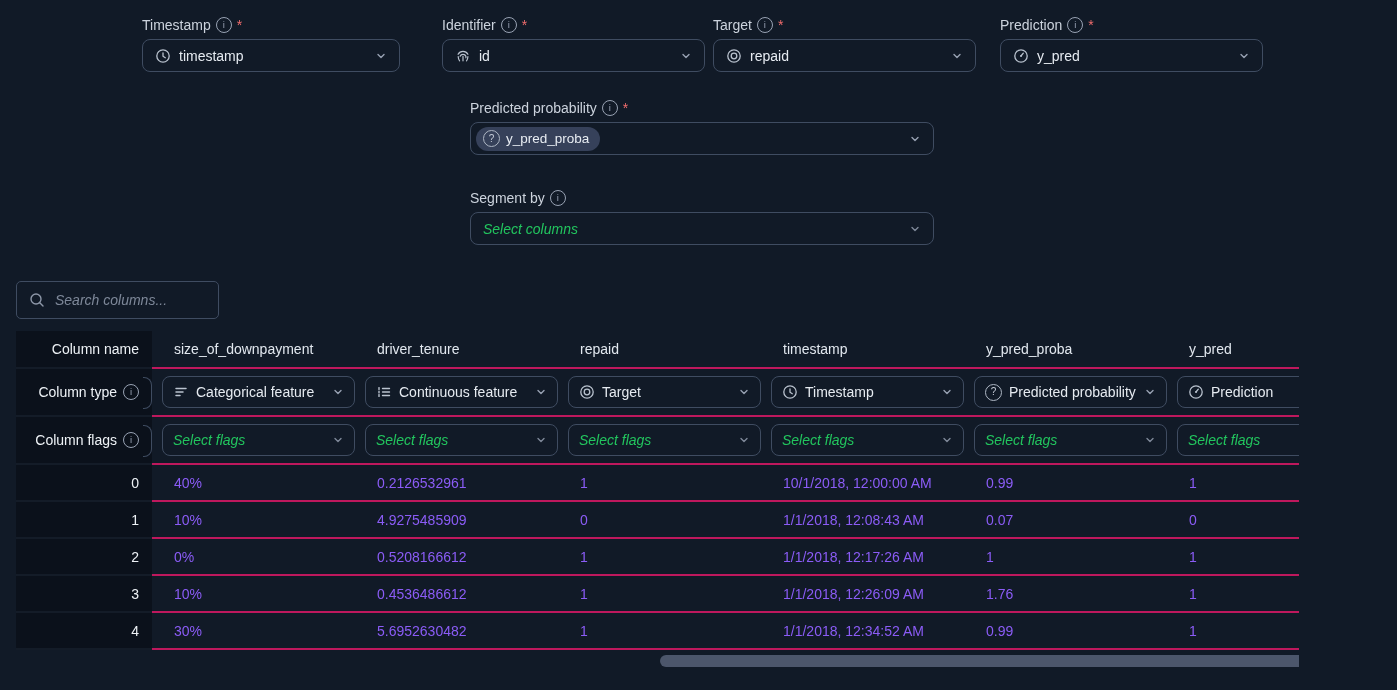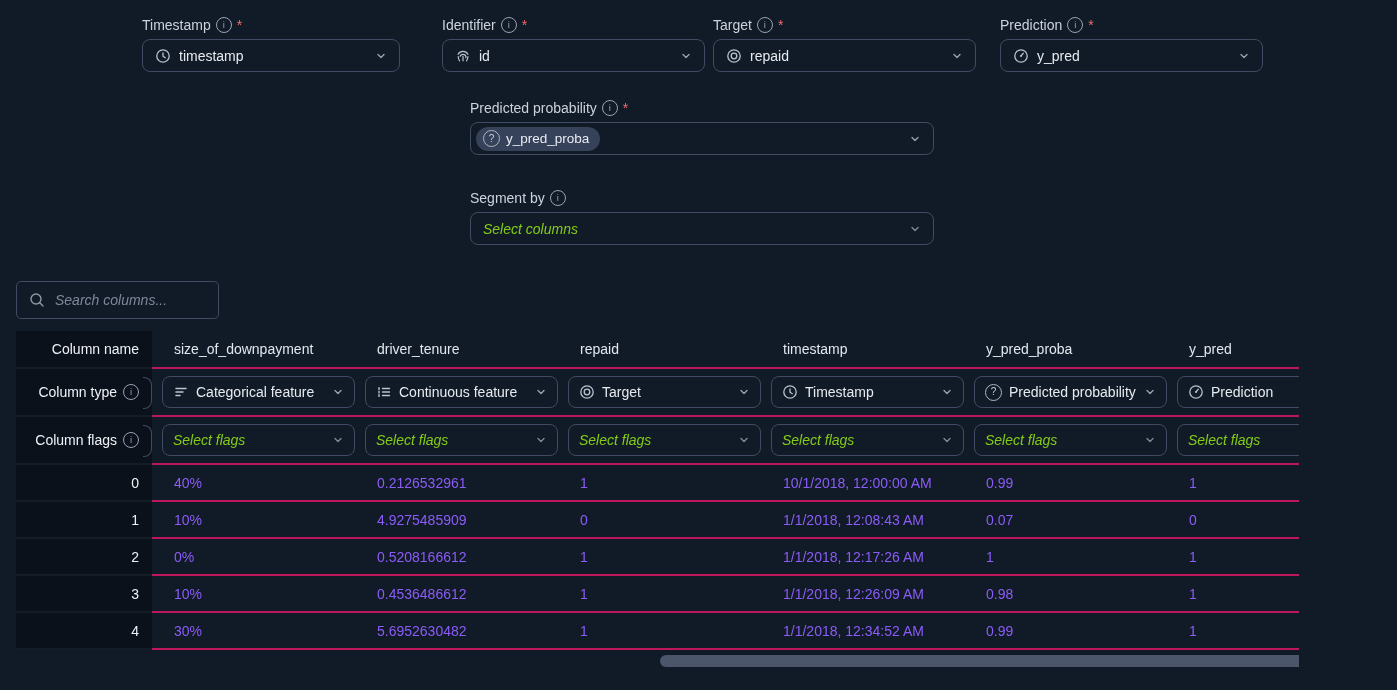--- a/index.html
+++ b/index.html
@@ -10,21 +10,21 @@
   
   .field{position:absolute;}
   .flabel{display:flex;align-items:center;gap:5px;color:#ccd3dd;font-size:14px;height:18px;margin-bottom:5px;}
   .info{width:14px;height:14px;border:1px solid #98a2b3;border-radius:50%;display:inline-flex;
         align-items:center;justify-content:center;font-size:9.5px;color:#98a2b3;line-height:1;flex:0 0 auto;}
   .req{color:#f16d6d;font-size:14px;}
   .select{display:flex;align-items:center;gap:8px;border:1px solid #3f4c61;border-radius:8px;
           padding:0 12px;box-sizing:border-box;cursor:pointer;background:transparent;}
   .select .val{white-space:nowrap;overflow:hidden;text-overflow:ellipsis;}
   .chev{margin-left:auto;flex:0 0 auto;display:flex;}
-  .ph{font-style:italic;color:#84cc16;text-align:right;}
+  .ph{font-style:italic;color:#22c55e;text-align:right;}
   .ic{width:16px;height:16px;flex:0 0 auto;}
   .qcircle{width:15px;height:15px;border:1.2px solid #aeb7c4;border-radius:50%;display:inline-flex;
            align-items:center;justify-content:center;font-size:10px;color:#c6cdd8;line-height:1;flex:0 0 auto;}
   .chip{display:inline-flex;align-items:center;gap:6px;background:#36415a;border-radius:12px;
         height:24px;padding:0 11px 0 7px;font-size:13.5px;color:#e8edf3;}
   
   .search{position:absolute;left:16px;top:281px;width:203px;height:38px;border:1px solid #3f4c61;
           border-radius:5px;box-sizing:border-box;display:flex;align-items:center;gap:8px;padding:0 12px;}
   .search input{flex:1;min-width:0;background:transparent;border:none;outline:none;color:#e6ebf1;
                 font-family:"Liberation Sans",sans-serif;font-size:14px;}
@@ -329,21 +329,21 @@
     <div class="cell datacell">1</div>
     <div class="cell datacell">1/1/2018, 12:17:26 AM</div>
     <div class="cell datacell">1</div>
     <div class="cell datacell">1</div>
 
     <div class="cell sticky">3</div>
     <div class="cell datacell">10%</div>
     <div class="cell datacell">0.4536486612</div>
     <div class="cell datacell">1</div>
     <div class="cell datacell">1/1/2018, 12:26:09 AM</div>
-    <div class="cell datacell">0.98</div>
+    <div class="cell datacell">1.76</div>
     <div class="cell datacell">1</div>
 
     <div class="cell sticky">4</div>
     <div class="cell datacell">30%</div>
     <div class="cell datacell">5.6952630482</div>
     <div class="cell datacell">1</div>
     <div class="cell datacell">1/1/2018, 12:34:52 AM</div>
     <div class="cell datacell">0.99</div>
     <div class="cell datacell">1</div>
 

